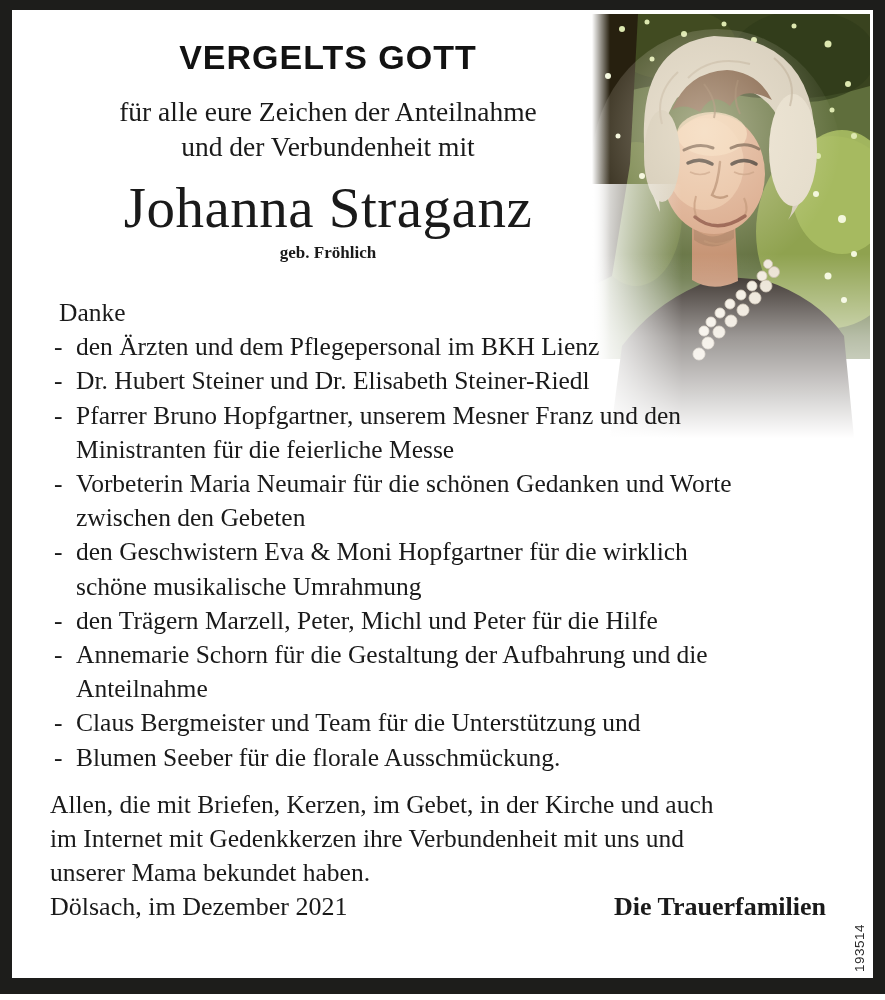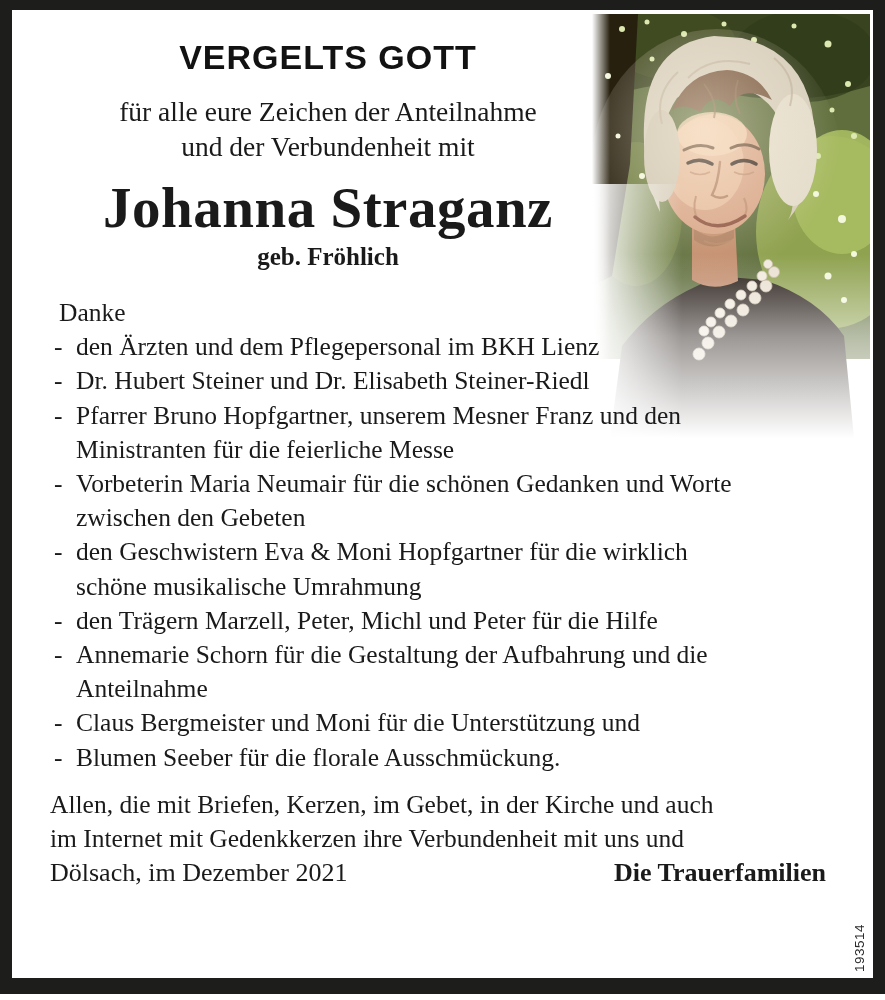--- a/index.html
+++ b/index.html
@@ -31,22 +31,22 @@
     position:absolute;top:28px;left:36px;width:560px;
     text-align:center;z-index:1;
   }
   .title{
     font-family:"Liberation Sans",sans-serif;
     font-weight:700;font-size:34px;letter-spacing:1px;
     color:#121212;
   }
   .intro{margin-top:17px;font-size:27.5px;line-height:35px;}
   .intro .line{display:block;}
-  .name{margin-top:11px;font-weight:700;font-size:57px;letter-spacing:.5px;white-space:nowrap;}
-  .birth-name{margin-top:3px;font-weight:700;font-size:25px;}
+  .name{margin-top:11px;font-weight:400;font-size:57px;letter-spacing:.5px;white-space:nowrap;}
+  .birth-name{margin-top:3px;font-weight:700;font-size:17px;}
   
   .body{
     position:absolute;top:286px;left:38px;width:800px;
     font-size:25.5px;line-height:34.2px;
     z-index:1;
   }
   .danke{padding-left:9px;}
   .thanks-list{list-style:none;margin:0;padding:0;}
   .item{display:flex;}
   .dash{flex:0 0 26px;padding-left:4px;box-sizing:border-box;}
@@ -251,34 +251,35 @@
     <span class="dash">-</span>
     <span class="item-text">
             <span class="line">Annemarie Schorn für die Gestaltung der Aufbahrung und die</span>
             <span class="line">Anteilnahme</span>
           </span>
   </li>
 
   <li class="item">
     <span class="dash">-</span>
     <span class="item-text">
-            <span class="line">Claus Bergmeister und Moni für die Unterstützung und</span>
+            <span class="line">Claus Bergmeister und Team für die Unterstützung und</span>
           </span>
   </li>
 
   <li class="item">
     <span class="dash">-</span>
     <span class="item-text">
             <span class="line">Blumen Seeber für die florale Ausschmückung.</span>
           </span>
   </li>
 </ul>
     <div class="closing">
       <span class="line">Allen, die mit Briefen, Kerzen, im Gebet, in der Kirche und auch</span>
       <span class="line">im Internet mit Gedenkkerzen ihre Verbundenheit mit uns und</span>
+      <span class="line">unserer Mama bekundet haben.</span>
     </div>
     <div class="footer">
       <span>Dölsach, im Dezember 2021</span>
       <span class="sig">Die Trauerfamilien</span>
     </div>
   </div>
 
   <div class="ref">193514</div>
 </div>
 

